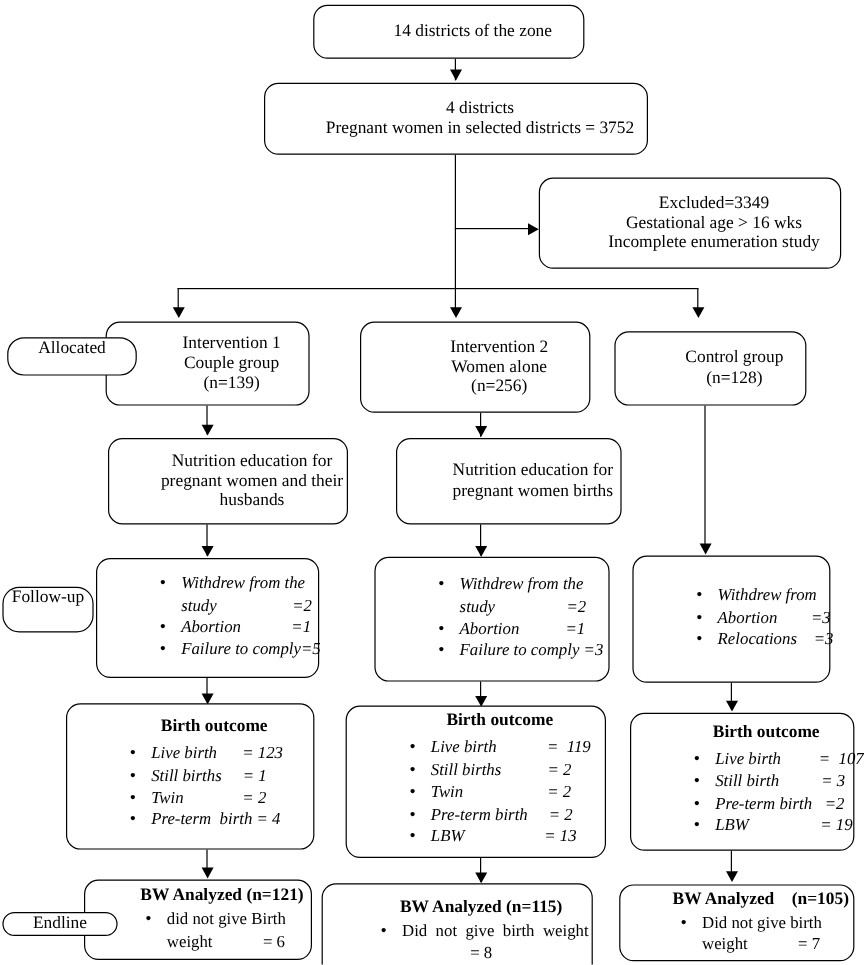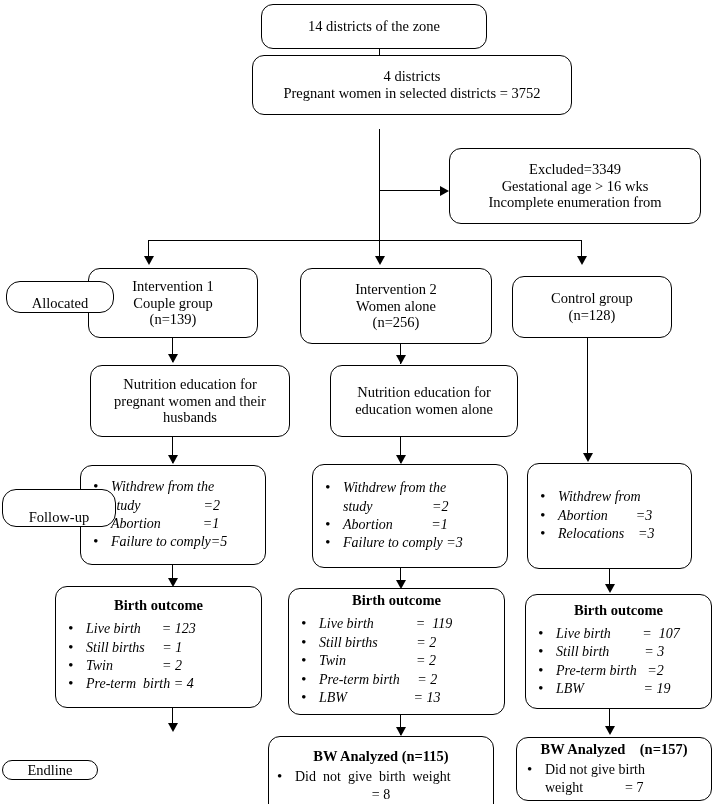--- a/index.html
+++ b/index.html
@@ -20,36 +20,37 @@
   .box {
     position: absolute;
     box-sizing: border-box;
     border: 1.6px solid #000000;
     border-radius: 12px;
     background: #ffffff;
     display: flex;
     flex-direction: column;
     justify-content: center;
     z-index: 5;
+    padding-left: 40px;
   }
   .box.center { align-items: center; text-align: center; }
   .line {
     text-align: center;
     line-height: 1.16;
     font-size: 14.5px;
     white-space: nowrap;
   }
   .label-box {
     position: absolute;
     box-sizing: border-box;
     border: 1.6px solid #000000;
     border-radius: 14px;
     background: #ffffff;
     display: flex;
-    align-items: flex-end;
+    align-items: flex-start;
     justify-content: center;
     font-size: 14.5px;
     z-index: 9;
   }
   .bullets {
     list-style: none;
     margin: 0;
     padding: 0;
     width: 100%;
   }
@@ -117,35 +118,35 @@
 
 <div id="canvas">
 
   <div class="box center" style="left:261px; top:4px; width:226px; height:45px;">
     <div class="line">14 districts of the zone</div>
   </div>
 
   <div class="vline" style="left:379px; top:49px; height:18px;"></div>
   <div class="arrow-down" style="left:375px; top:58px;"></div>
 
-  <div class="box center" style="left:220px; top:55px; width:320px; height:60px;margin-left:32px;">
+  <div class="box center" style="left:220px; top:69px; width:320px; height:60px;">
     <div class="line">4 districts</div>
     <div class="line">Pregnant women in selected districts = 3752</div>
   </div>
 
   <div class="vline" style="left:379px; top:129px; height:133px;"></div>
   <div class="arrow-down" style="left:375px; top:256px;"></div>
 
   <div class="hline" style="left:379px; top:190px; width:62px;"></div>
   <div class="arrow-right" style="left:440px; top:186px;"></div>
 
   <div class="box center" style="left:449px; top:148px; width:252px; height:76px;">
     <div class="line">Excluded=3349</div>
     <div class="line">Gestational age &gt; 16 wks</div>
-    <div class="line">Incomplete enumeration from</div>
+    <div class="line">Incomplete enumeration study</div>
   </div>
 
   <div class="hline" style="left:148px; top:240px; width:434px;"></div>
   <div class="vline" style="left:148px; top:240px; height:17px;"></div>
   <div class="arrow-down" style="left:144px; top:256px;"></div>
   <div class="vline" style="left:581px; top:240px; height:17px;"></div>
   <div class="arrow-down" style="left:577px; top:256px;"></div>
 
   <div class="label-box" style="left:6px; top:281px; width:108px; height:32px;">
     <span>Allocated</span>
@@ -162,21 +163,21 @@
 
   <div class="box center" style="left:90px; top:365px; width:200px; height:72px;">
     <div class="line">Nutrition education for</div>
     <div class="line">pregnant women and their</div>
     <div class="line">husbands</div>
   </div>
 
   <div class="vline" style="left:172px; top:437px; height:26px;"></div>
   <div class="arrow-down" style="left:168px; top:455px;"></div>
 
-  <div class="label-box" style="left:2px; top:489px; width:114px; height:38px;">
+  <div class="label-box" style="left:2px; top:489px; width:76px; height:38px;">
     <span>Follow-up</span>
   </div>
 
   <div class="box" style="left:80px; top:465px; width:186px; height:100px;">
     <ul class="bullets pad">
       <li>Withdrew from the</li>
       <li class="cont">study                  =2</li>
       <li>Abortion            =1</li>
       <li>Failure to comply=5</li>
     </ul>
@@ -195,33 +196,40 @@
     </ul>
   </div>
 
   <div class="vline" style="left:172px; top:708px; height:22px;"></div>
   <div class="arrow-down" style="left:168px; top:723px;"></div>
 
   <div class="label-box" style="left:2px; top:760px; width:96px; height:20px; border-radius:19px;">
     <span>Endline</span>
   </div>
 
+  <div class="box" style="left:70px; top:733px; width:190px; height:67px;">
+    <div class="hdr">BW Analyzed (n=121)</div>
+    <ul class="bullets" style="padding-left:2px;">
+      <li>did not give Birth</li>
+      <li class="cont">weight            = 6</li>
+    </ul>
+  </div>
 
   <div class="box center" style="left:300px; top:268px; width:192px; height:76px;">
     <div class="line">Intervention 2</div>
     <div class="line">Women alone</div>
     <div class="line">(n=256)</div>
   </div>
 
   <div class="vline" style="left:400px; top:344px; height:20px;"></div>
   <div class="arrow-down" style="left:396px; top:355px;"></div>
 
   <div class="box center" style="left:330px; top:365px; width:188px; height:72px;">
     <div class="line">Nutrition education for</div>
-    <div class="line">education women alone</div>
+    <div class="line">pregnant women births</div>
   </div>
 
   <div class="vline" style="left:400px; top:437px; height:26px;"></div>
   <div class="arrow-down" style="left:396px; top:455px;"></div>
 
   <div class="box" style="left:312px; top:464px; width:196px; height:104px;">
     <ul class="bullets pad">
       <li>Withdrew from the</li>
       <li class="cont">study                 =2</li>
       <li>Abortion           =1</li>
@@ -280,20 +288,20 @@
       <li>Still birth          = 3</li>
       <li>Pre-term birth   =2</li>
       <li>LBW                 = 19</li>
     </ul>
   </div>
 
   <div class="vline" style="left:609px; top:709px; height:24px;"></div>
   <div class="arrow-down" style="left:605px; top:726px;"></div>
 
   <div class="box" style="left:516px; top:737px; width:196px; height:64px;">
-    <div class="hdr">BW Analyzed    (n=157)</div>
+    <div class="hdr">BW Analyzed    (n=105)</div>
     <ul class="bullets" style="padding-left:2px;">
       <li>Did not give birth</li>
       <li class="cont">weight            = 7</li>
     </ul>
   </div>
 
 </div>
 
 </body></html>

